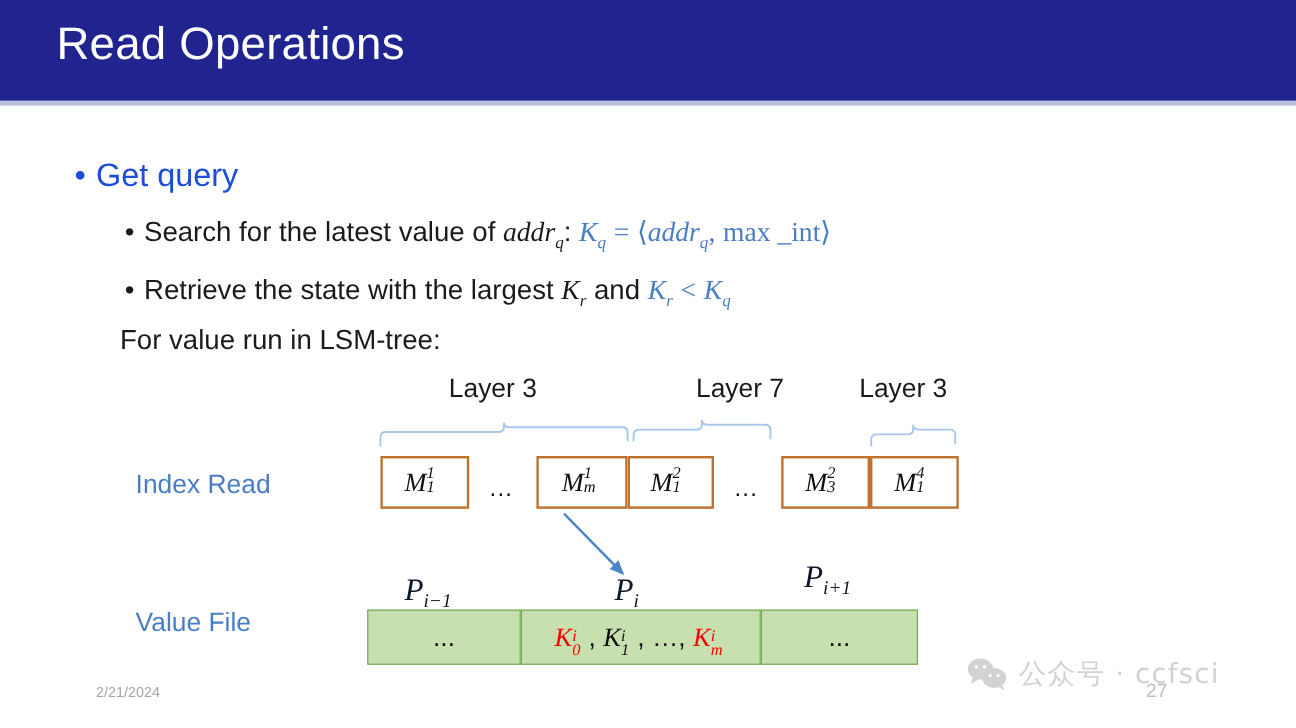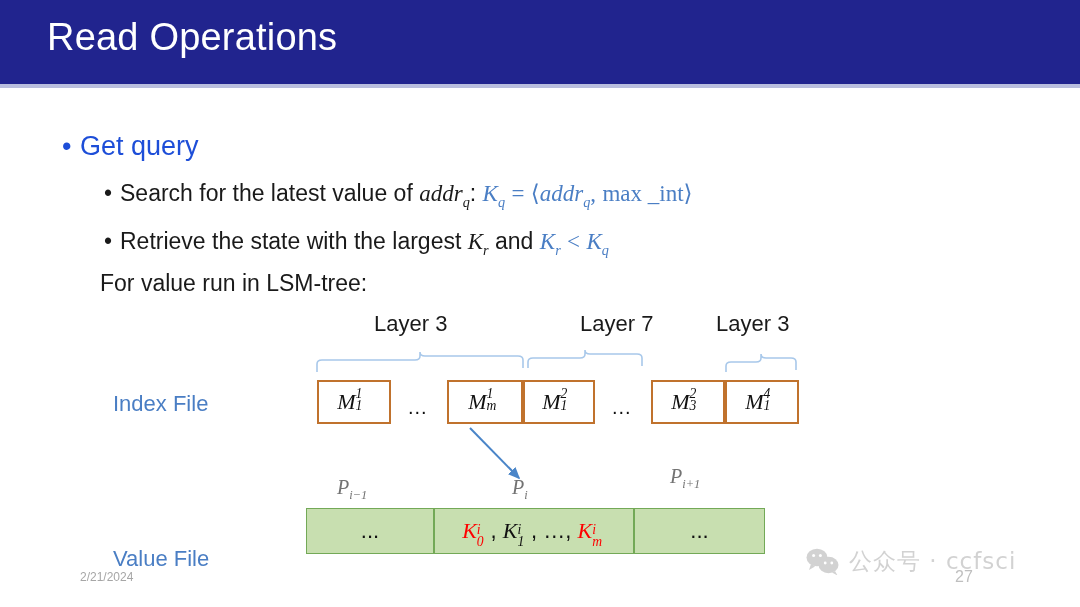--- a/index.html
+++ b/index.html
@@ -129,21 +129,21 @@
   }
 
   
   .row-label {
     position: absolute;
     font-size: 22px;
     color: #4a7ec4;
     white-space: nowrap;
   }
   #index-file-label { left: 113px; top: 391px; }
-  #value-file-label { left: 113px; top: 506px; margin-top: 40px; }
+  #value-file-label { left: 113px; top: 506px; }
 
   
   .mbox {
     position: absolute;
     height: 44px;
     border: 2px solid #c0722d;
     background: #ffffff;
     box-sizing: border-box;
     display: flex;
     align-items: center;
@@ -155,22 +155,22 @@
     position: absolute;
     font-size: 20px;
     color: #101010;
     top: 396px;
     letter-spacing: 1px;
   }
 
   
   .pbox-label {
     position: absolute;
-    font-size: 20px;
-    color: #737373;
+    font-size: 26px;
+    color: #0f172a;
     white-space: nowrap;
   }
   .vcell {
     position: absolute;
     height: 46px;
     border: 1.5px solid #73a957;
     background: #c8dfb0;
     box-sizing: border-box;
     display: flex;
     align-items: center;
@@ -247,21 +247,21 @@
     <path d="M 726 372 L 726 366 Q 726 362 731 362 L 756 362 Q 761 362 761 358 L 761 354 Q 761 358 766 358 L 791 358 Q 796 358 796 362 L 796 370" fill="none" stroke="#a8c8ea" stroke-width="1.6"></path>
 
     <defs>
       <marker id="arrowhead" markerWidth="7" markerHeight="7" refX="5.2" refY="2.6" orient="auto">
         <path d="M 0 0 L 6 2.6 L 0 5.2 z" fill="#4a85c8"></path>
       </marker>
     </defs>
     <line x1="470" y1="428" x2="519" y2="478" stroke="#4a85c8" stroke-width="2" marker-end="url(#arrowhead)"></line>
   </svg>
 
-  <div class="row-label" id="index-file-label">Index File</div>
+  <div class="row-label" id="index-file-label">Index Read</div>
   <div class="row-label" id="value-file-label">Value File</div>
 
   <div id="index-row">
       <div class="mbox" style="left: 317px; top: 380px; width: 74px;">
         <span class="cal">M</span>
         <span style="display:inline-block;position:relative;width:0.70em;">
           <sup style="position:absolute;left:0;top:-0.62em;">1</sup>
           <sub style="position:absolute;left:0;top:0.30em;">1</sub>
         </span>
       </div>

